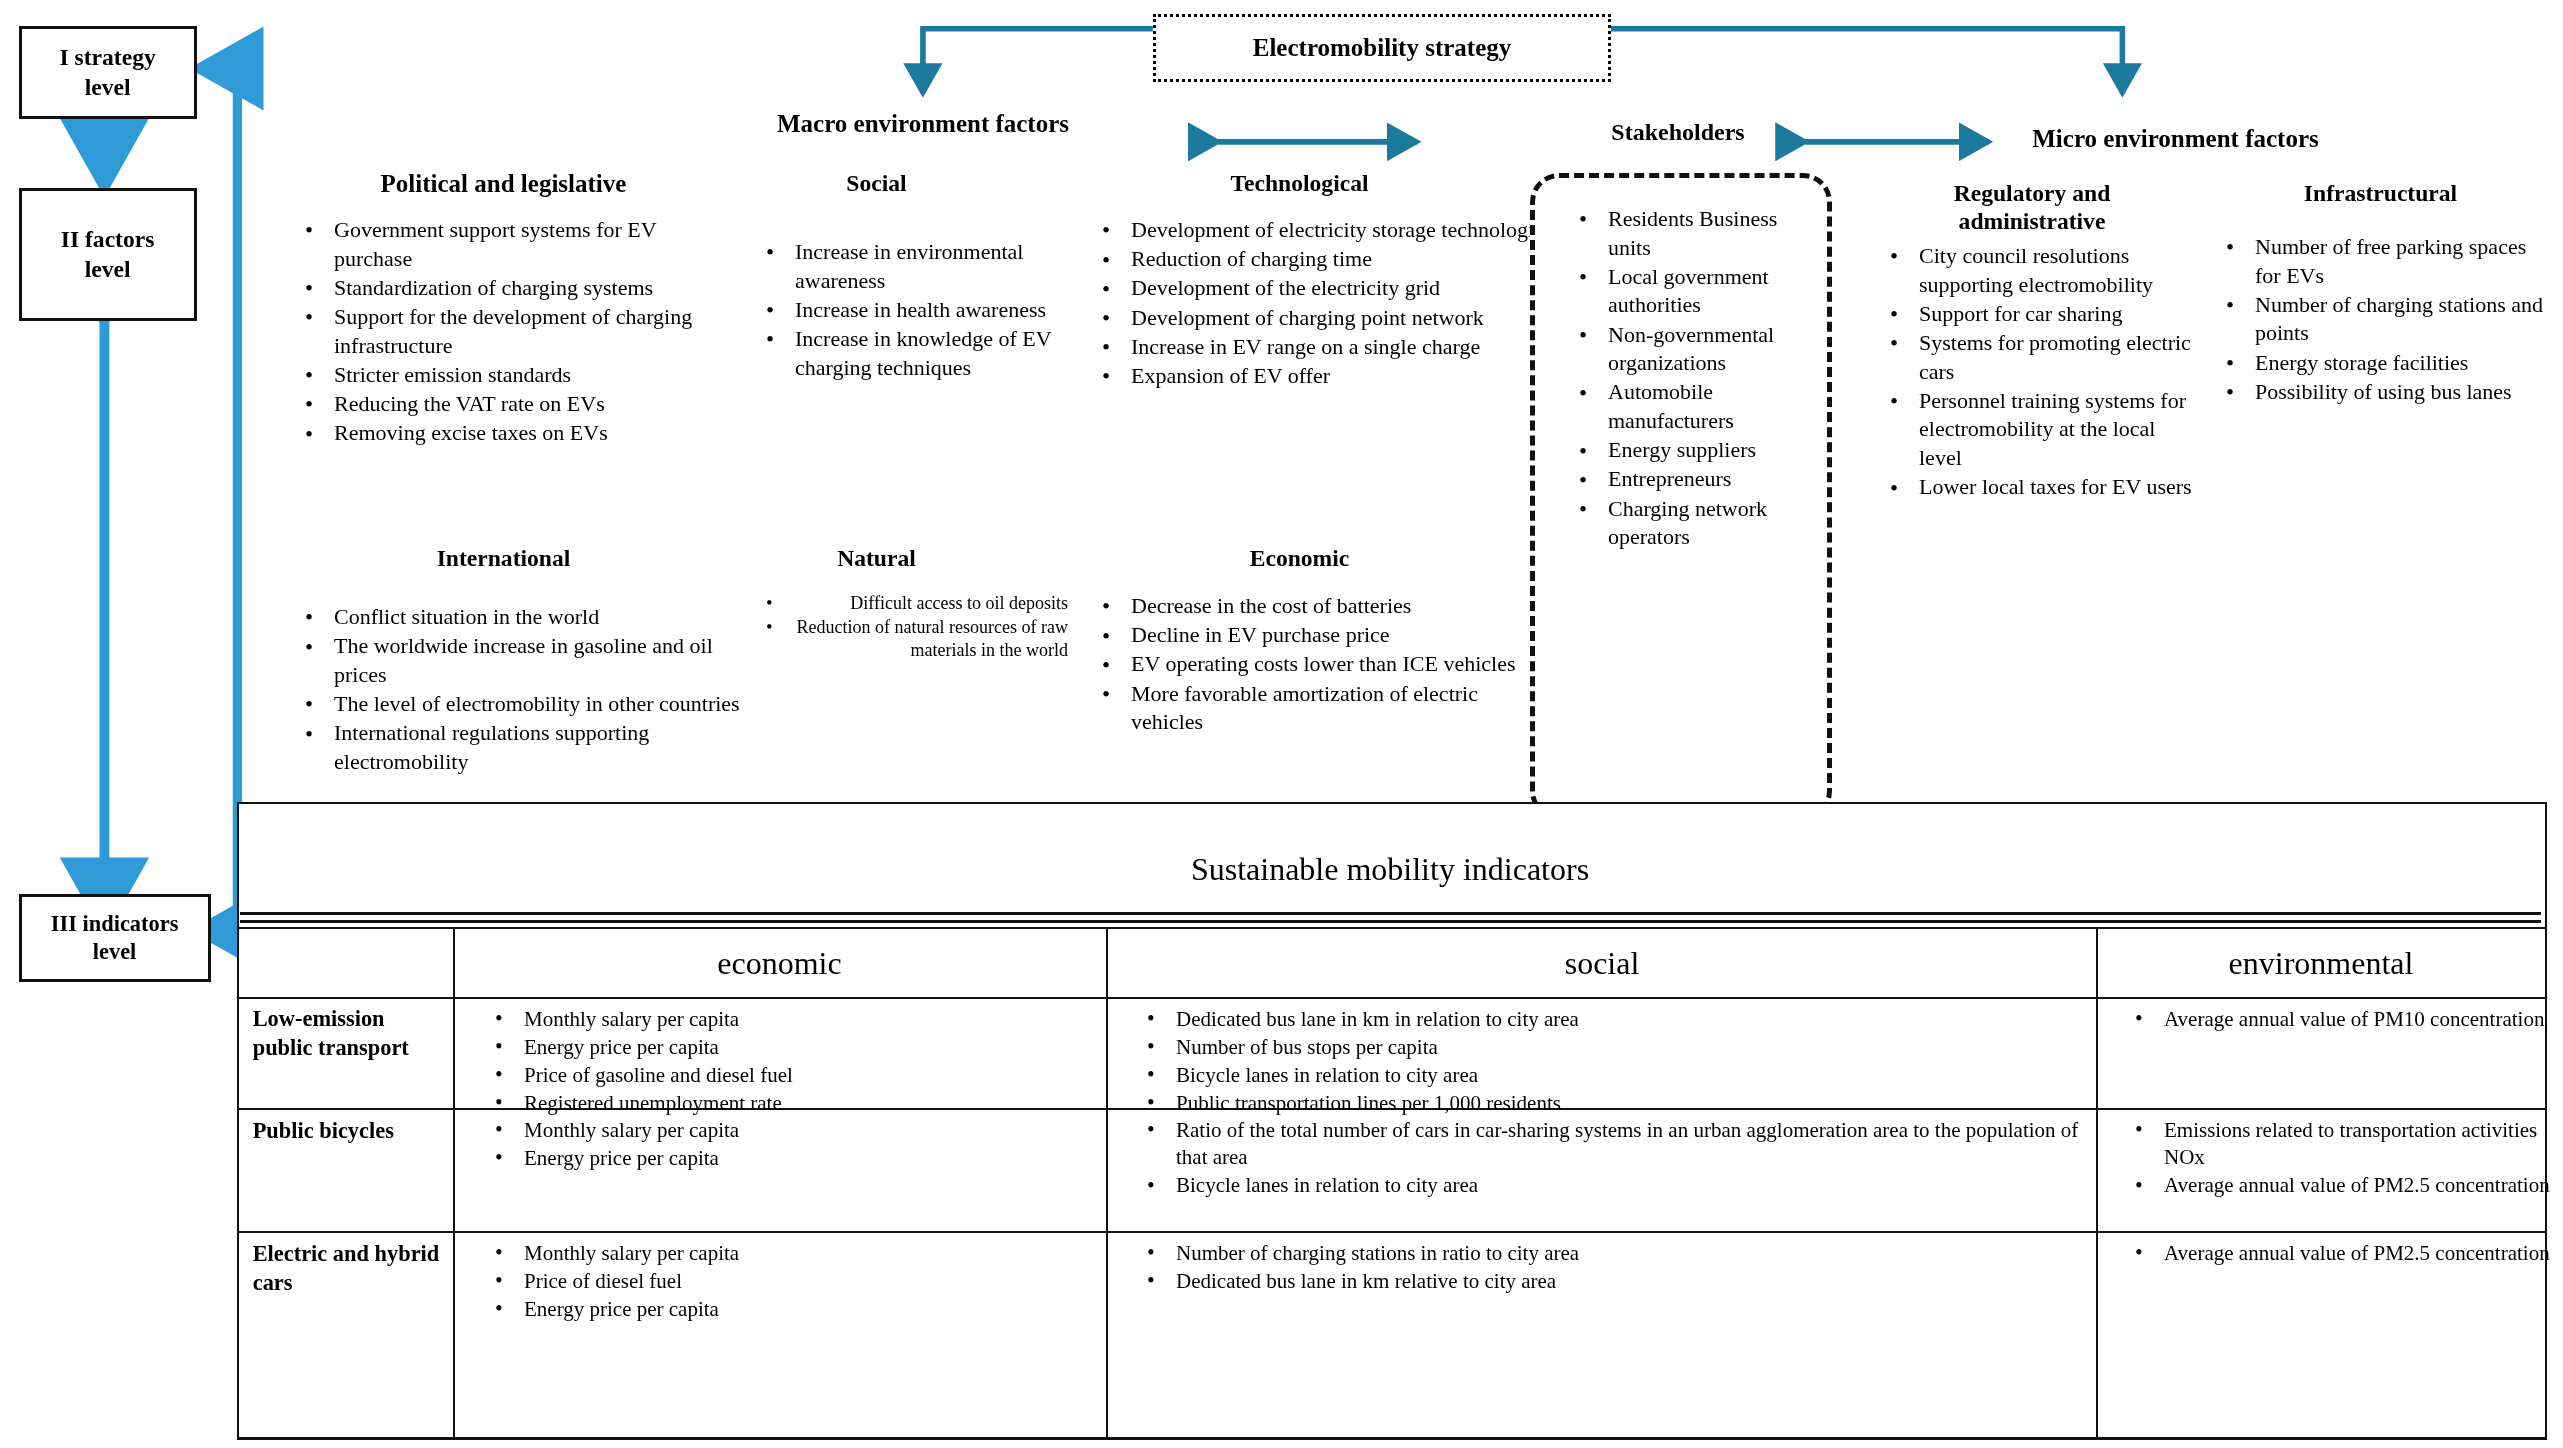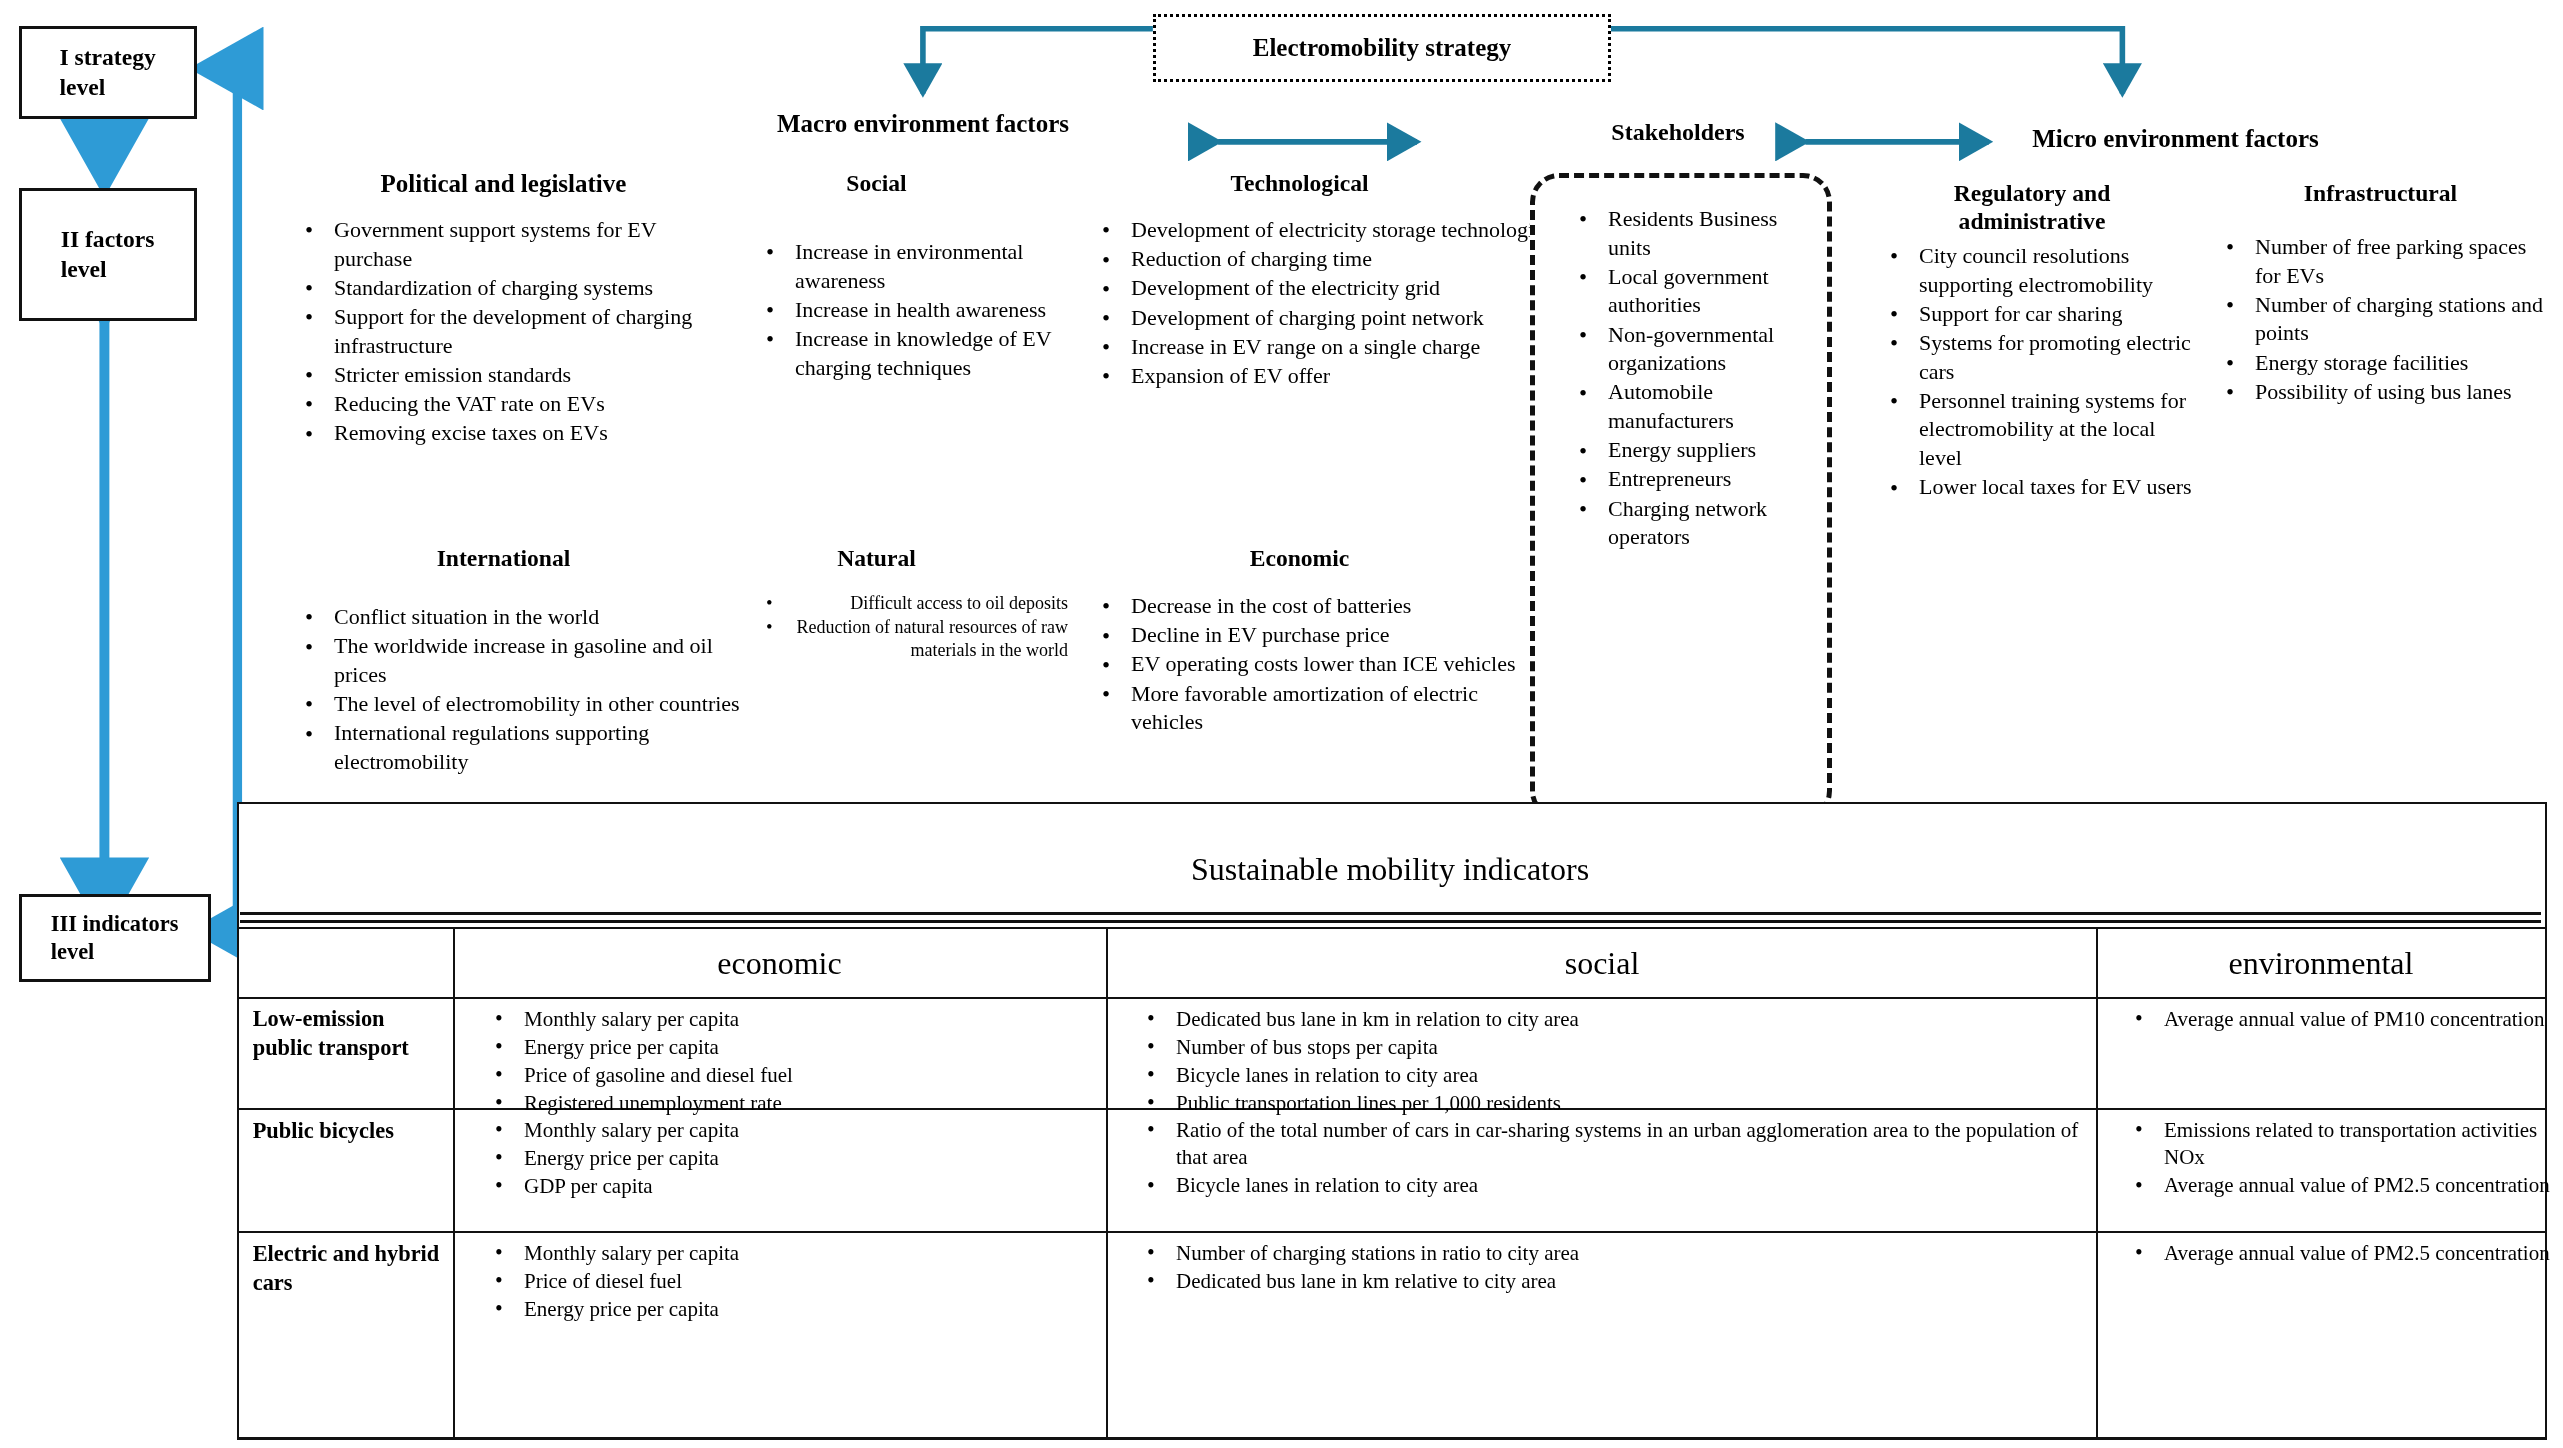--- a/index.html
+++ b/index.html
@@ -1,20 +1,20 @@
 <!DOCTYPE html>
 <html style="font-size:10px"><head>
 <meta charset="utf-8">
 <style>
   html,body{margin:0;padding:0;background:#fff;}
   body{font-family:"Liberation Serif",serif;color:#000;}
   #root{position:relative;width:2563px;height:1449px;overflow:hidden;background:#fff;}
 
   .lvlbox{position:absolute;border:3.7px solid #111;background:#fff;
-          display:flex;align-items:center;justify-content:center;
+          display:flex;align-items:center;justify-content:center;text-align:center;
           font-weight:bold;line-height:1.25;}
 
   .strategy-box{position:absolute;border:3.1px dotted #000;background:#fff;
                 display:flex;align-items:center;justify-content:center;
                 font-weight:bold;text-align:center;}
 
   .stake-box{position:absolute;border:5.6px dashed #111;border-radius:29px;background:#fff;}
 
   .hdr{position:absolute;font-weight:bold;text-align:center;line-height:1.2;}
   .colhdr{position:absolute;font-weight:bold;text-align:center;line-height:1.2;}
@@ -258,21 +258,20 @@
     <ul class="bl" style="left:1889px;top:77px;width:398px;font-size:21px;line-height:1.35;">
       <li>Average annual value of PM10 concentration</li>
     </ul>
 
     <div class="rowlabel" style="left:13.7px;top:188px;width:193px;font-size:22.4px;">
       <span>Public bicycles</span>
     </div>
     <ul class="bl" style="left:249px;top:188px;width:597px;font-size:21px;line-height:1.52;">
       <li>Monthly salary per capita</li>
       <li>Energy price per capita</li>
-      <li>GDP per capita</li>
     </ul>
     <ul class="bl" style="left:901px;top:188px;width:932px;font-size:21px;line-height:1.42;">
       <li>Ratio of the total number of cars in car-sharing systems in an urban agglomeration area to the population of that area</li>
       <li>Bicycle lanes in relation to city area</li>
     </ul>
     <ul class="bl" style="left:1889px;top:188px;width:404px;font-size:21px;line-height:1.35;">
       <li>Emissions related to transportation activities NOx</li>
       <li>Average annual value of PM2.5 concentration</li>
     </ul>
 

